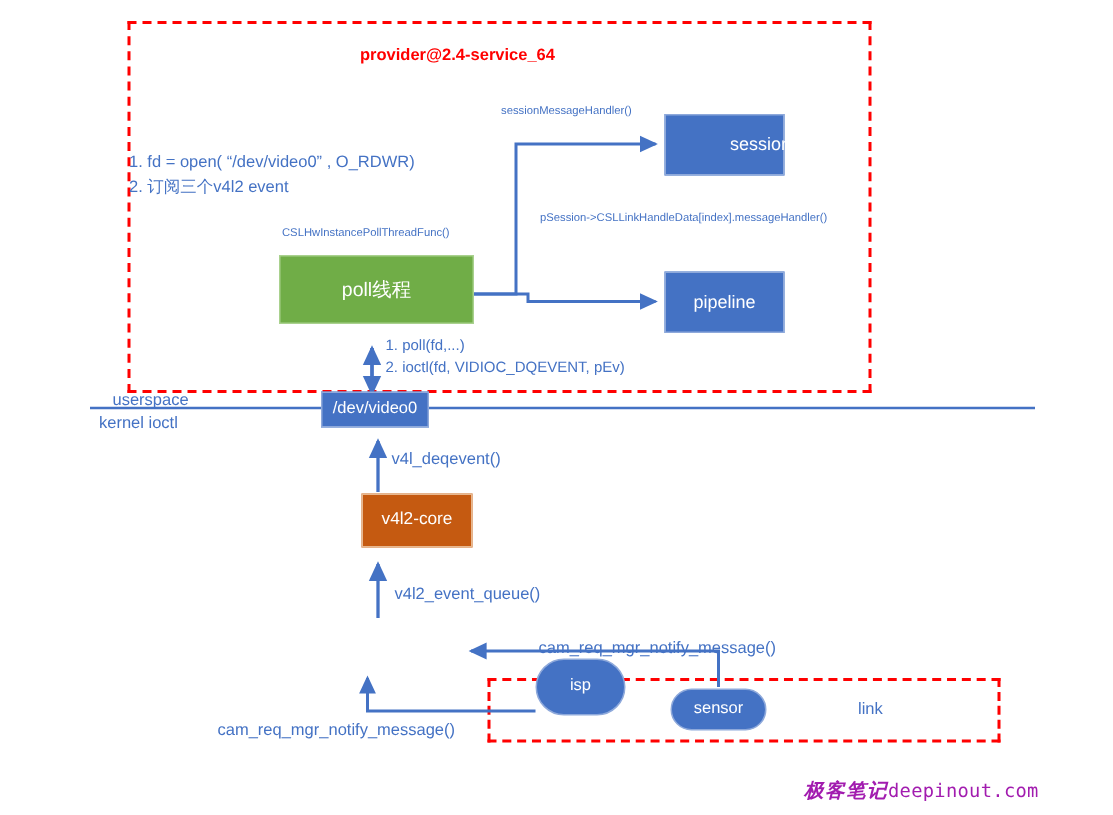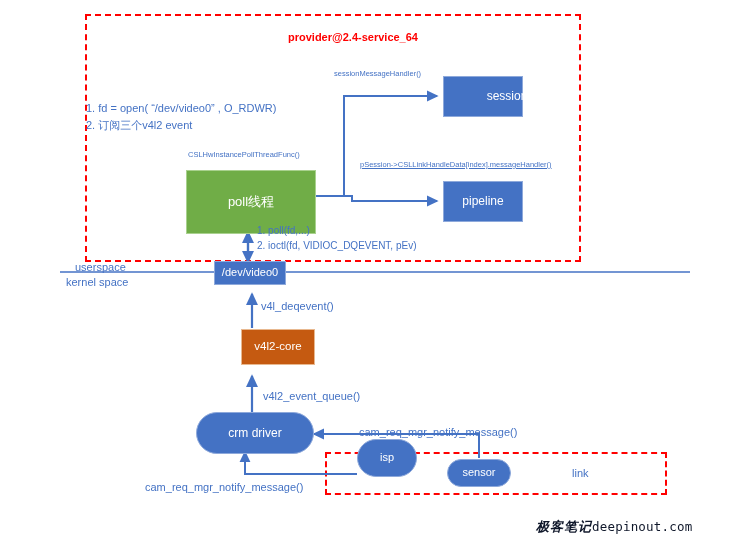--- a/index.html
+++ b/index.html
@@ -26,32 +26,32 @@
   }
   .redbox{
     position:absolute;border:2px dashed #FF0000;box-sizing:border-box;
     background:transparent;
   }
   .redtitle{
     position:absolute;color:#FF0000;font-weight:bold;font-size:11px;white-space:nowrap;
   }
   svg.wires{position:absolute;left:0;top:0;width:742px;height:543px;overflow:visible;}
   .watermark{
-    position:absolute;white-space:nowrap;color:#0f172a;font-size:13px;text-align:center;
+    position:absolute;white-space:nowrap;color:#a21caf;font-size:13px;text-align:center;
   }
   .wm-cn{font-family:"DejaVu Serif",serif;font-weight:bold;font-style:italic;letter-spacing:1px;}
   .wm-en{font-family:"DejaVu Sans Mono",monospace;font-size:12.5px;letter-spacing:0.2px;}
 </style>
 </head>
 <body>
 
 <div id="stage">
 
   <div class="redbox" style="left:85px;top:14px;width:496px;height:248px;"></div>
-  <div class="redtitle" style="left:240px;top:31px;margin-left:48px;">provider@2.4-service_64</div>
+  <div class="redtitle" style="left:240px;top:31px;">provider@2.4-service_64</div>
 
   <div class="redbox" style="left:325px;top:452px;width:342px;height:43px;"></div>
   <div class="lbl md" style="left:572px;top:467px;">link</div>
 
   <svg class="wires" viewBox="0 0 742 543">
     <defs>
       <marker id="ah" markerWidth="7" markerHeight="7" refX="5.2" refY="3" orient="auto" markerUnits="strokeWidth">
         <path d="M0,0.2 L6,3 L0,5.8 z" fill="#4472C4"></path>
       </marker>
       <marker id="ahb" markerWidth="6" markerHeight="6" refX="4.6" refY="2.6" orient="auto" markerUnits="strokeWidth">
@@ -78,62 +78,59 @@
   </svg>
 
   <div class="node blue" style="left:443px;top:76px;width:80px;height:41px;font-size:12px;padding-left:48px;">
     <span>session</span>
   </div>
 
   <div class="node blue" style="left:443px;top:181px;width:80px;height:41px;font-size:12px;">
     <span>pipeline</span>
   </div>
 
-  <div class="node green" style="left:186px;top:170px;width:130px;height:64px;font-size:13px;">
+  <div class="node green" style="left:186px;top:170px;width:130px;height:46px;font-size:13px;">
     <span>poll线程</span>
   </div>
 
   <div class="node blue" style="left:214px;top:261px;width:72px;height:24px;font-size:11px;">
     <span>/dev/video0</span>
   </div>
 
   <div class="node orange" style="left:215px;top:329px;width:74px;height:36px;font-size:11.5px;margin-left:26px;">
     <span>v4l2-core</span>
   </div>
 
-  <div class="node pill" style="left:196px;top:412px;width:118px;height:42px;font-size:12px;">
-    <span>crm  driver</span>
-  </div>
 
   <div class="node pill" style="left:357px;top:439px;width:60px;height:38px;font-size:11px;">
     <span>isp</span>
   </div>
 
   <div class="node pill" style="left:447px;top:459px;width:64px;height:28px;font-size:11px;">
     <span>sensor</span>
   </div>
 
   <div class="codeblk" style="left:86px;top:100px;">
     <div>1. fd = open(  “/dev/video0” , O_RDWR)</div>
     <div>2. 订阅三个v4l2 event</div>
   </div>
 
   <div class="lbl tiny" style="left:188px;top:150px;">CSLHwInstancePollThreadFunc()</div>
 
   <div class="lbl tiny" style="left:334px;top:69px;">sessionMessageHandler()</div>
 
-  <div class="lbl tiny" style="left:360px;top:160px;text-decoration:underline;">pSession-&gt;CSLLinkHandleData[index].messageHandler()</div>
+  <div class="lbl tiny" style="left:360px;top:140px;">pSession-&gt;CSLLinkHandleData[index].messageHandler()</div>
 
   <div class="codeblk" style="left:257px;top:224px;font-size:10px;line-height:1.45;">
     <div>1. poll(fd,...)</div>
     <div>2. ioctl(fd, VIDIOC_DQEVENT, pEv)</div>
   </div>
 
   <div class="lbl md" style="left:75px;top:261px;">userspace</div>
-  <div class="lbl md" style="left:66px;top:276px;">kernel space</div>
+  <div class="lbl md" style="left:66px;top:276px;">kernel ioctl</div>
 
   <div class="lbl md" style="left:261px;top:300px;">v4l_deqevent()</div>
 
   <div class="lbl md" style="left:263px;top:390px;">v4l2_event_queue()</div>
 
   <div class="lbl md" style="left:359px;top:426px;">cam_req_mgr_notify_message()</div>
 
   <div class="lbl md" style="left:145px;top:481px;">cam_req_mgr_notify_message()</div>
 
   <div class="watermark" style="left:536px;top:518px;">

